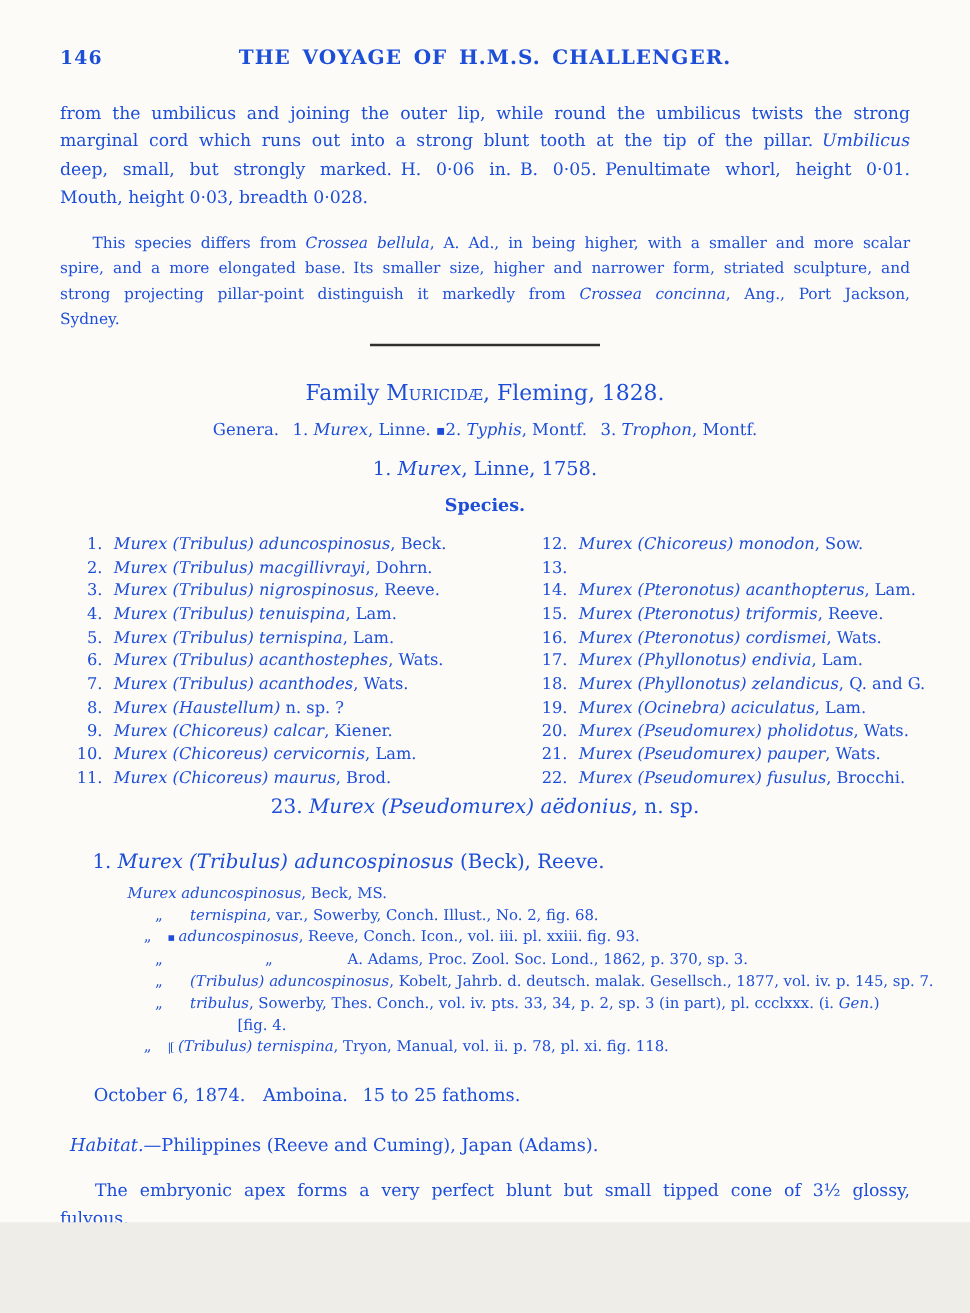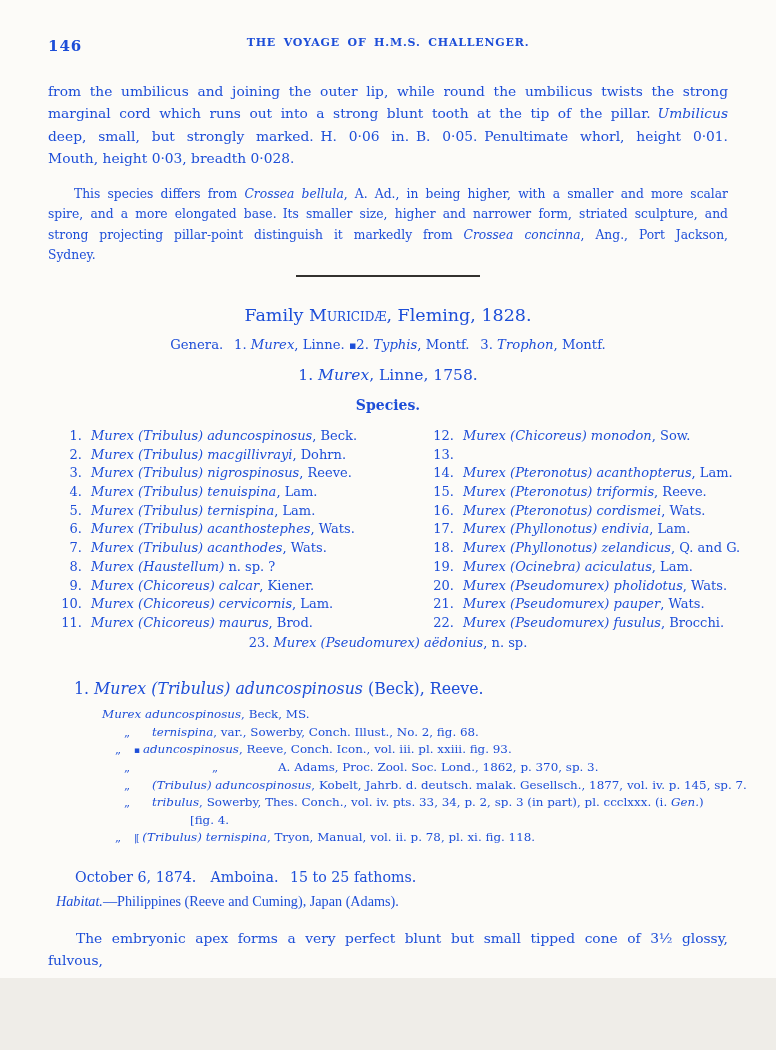--- a/index.html
+++ b/index.html
@@ -9,44 +9,44 @@
     box-sizing:border-box;
     padding:36px 48px 0 48px;
     background:#fcfbf8;
     font-family:"DejaVu Serif","Liberation Serif",serif;
     color:#1d4ed8;
     overflow:hidden;
   }
   
   .header{position:relative;height:20px;}
   .pagenum{position:absolute;left:0;top:1px;font-size:15px;font-weight:bold;letter-spacing:1px;}
-  .htitle{text-align:center;font-size:11px;font-weight:bold;letter-spacing:0.8px;word-spacing:3px;}
+  .htitle{text-align:center;font-size:16px;font-weight:bold;letter-spacing:0.8px;word-spacing:3px;}
   
   .tline{min-height:1em;}
   .tline.j{text-align:justify;text-align-last:justify;}
   .para1{margin-top:24px;font-size:13.8px;line-height:22.4px;}
   .para2{margin-top:14px;font-size:12.3px;line-height:20.6px;}
   .para2 .tline:first-child{text-indent:26px;}
   .rule{width:184px;border-top:2px solid #33312e;margin:9px auto 0 auto;}
   .family-heading{margin-top:28px;text-align:center;font-size:17.5px;}
   .genera{margin-top:12px;text-align:center;font-size:13.2px;}
   .genus-heading{margin-top:14px;text-align:center;font-size:15.5px;}
   .species-label{margin-top:13px;text-align:center;font-size:14px;font-weight:bold;}
   .species-cols{margin-top:15px;display:flex;font-size:13px;}
   .sp-col-left{width:372px;flex:none;}
   .sp-col-right{flex:1;}
   .sp-row{display:flex;height:18.7px;align-items:baseline;white-space:nowrap;}
   .sp-num{width:34px;text-align:right;margin-right:9px;flex:none;}
   .sp-name{white-space:nowrap;}
-  .sp-last{text-align:center;font-size:13px;margin-top:1px;height:18.7px;}
+  .sp-last{text-align:center;font-size:16px;margin-top:1px;height:18.7px;}
   .section-heading{margin-top:26px;font-size:15.8px;padding-left:26px;}
   .synonymy{margin-top:9px;margin-left:54px;font-size:11.9px;}
   .syn-line{height:17.6px;white-space:nowrap;}
   .station{margin-top:21px;font-size:14.2px;padding-left:27px;}
-  .habitat{margin-top:8px;font-size:14.2px;padding-left:8px;font-family:Liberation Serif, serif;}
+  .habitat{margin-top:24px;font-size:14.2px;padding-left:8px;}
   .para3{margin-top:17px;font-size:13.8px;line-height:22.4px;word-spacing:2.5px;}
   .para3 .tline:first-child{text-indent:28px;}
   
   .s-i{font-style:italic;}
   .s-sc{font-variant:small-caps;}
   .s-d{display:inline-block;width:50px;text-align:center;}
   .s-d2{display:inline-block;width:126px;text-align:center;}
   .s-d3{display:inline-block;width:32px;text-align:center;}
   .s-ind{display:inline-block;width:88px;}
   .s-mark{font-size:9px;letter-spacing:-1px;}

